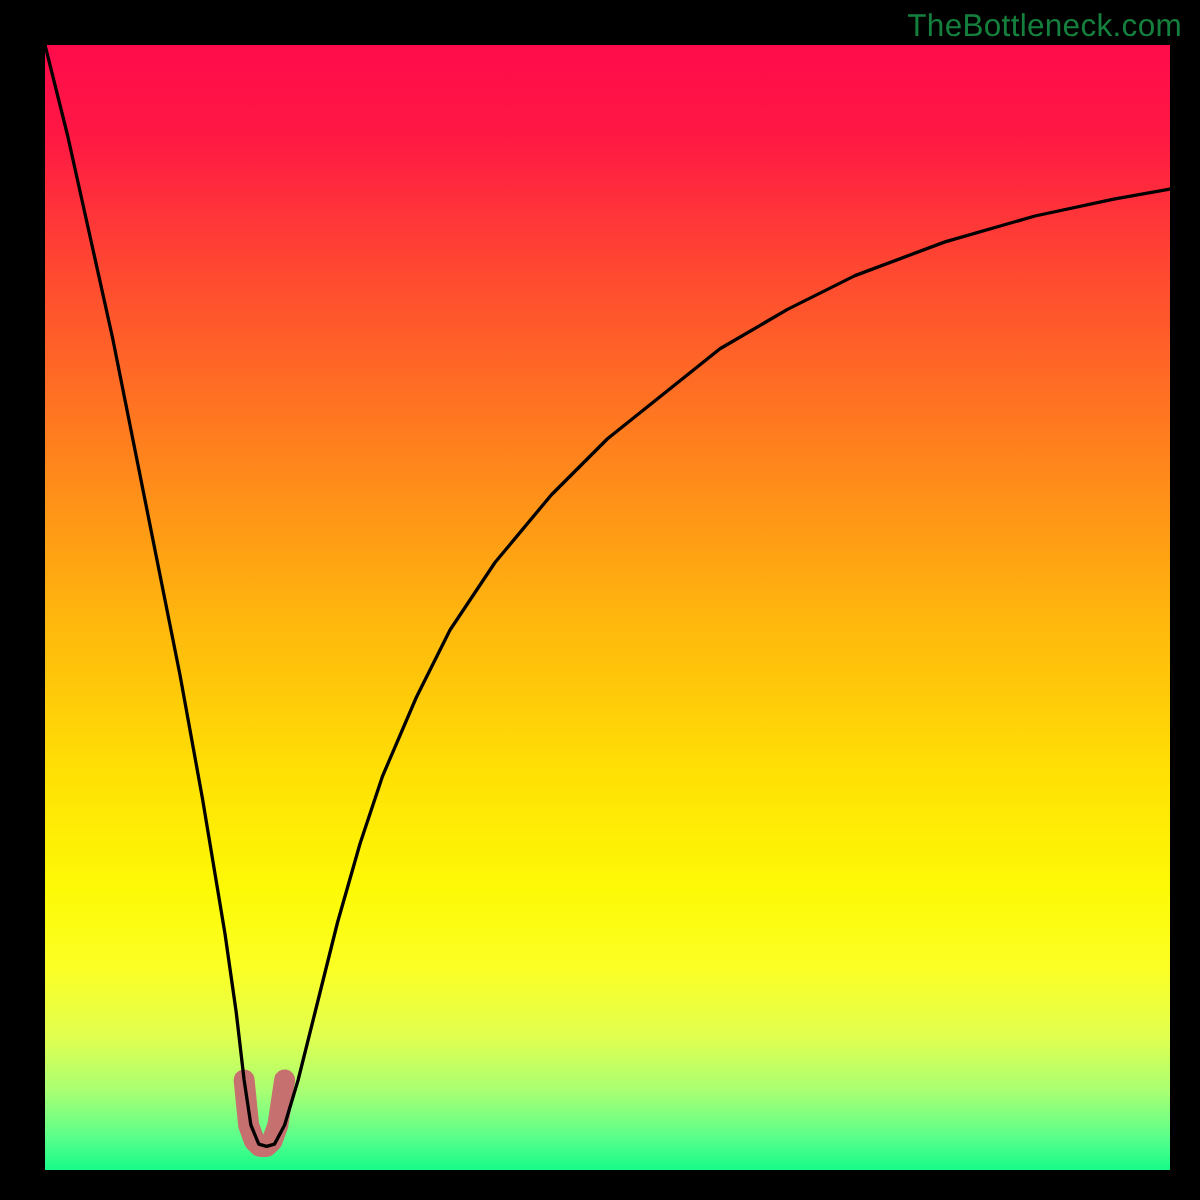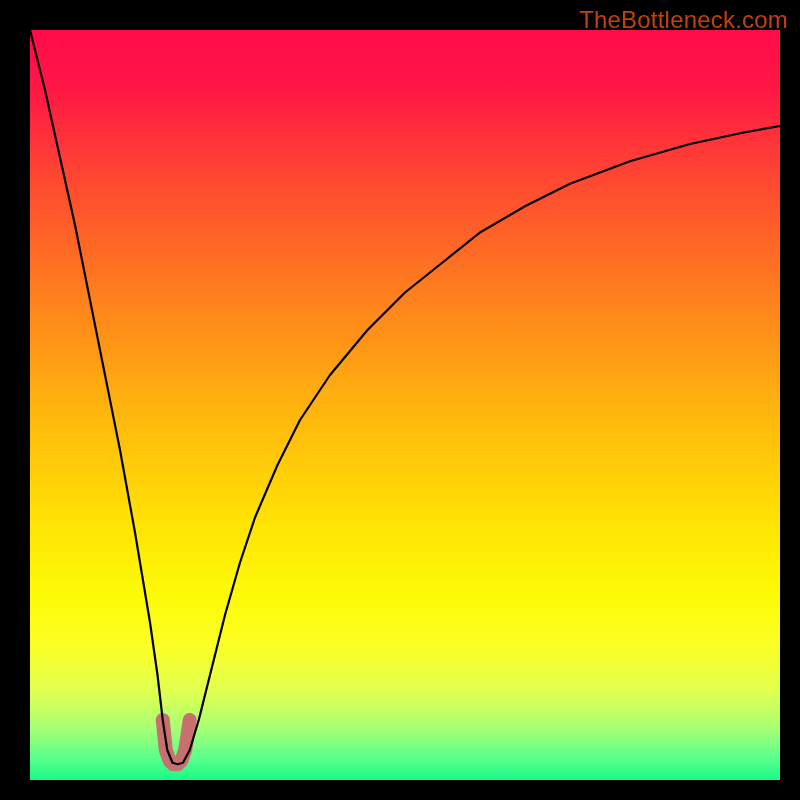--- a/index.html
+++ b/index.html
@@ -15,23 +15,23 @@
     position: absolute;
     left: 30px;
     top: 30px;
     width: 750px;
     height: 750px;
   }
   .watermark {
     position: absolute;
     top: 6px;
     right: 12px;
-    font-size: 24px;
+    font-size: 21px;
     font-weight: 500;
-    color: #c2410c;
+    color: #15803d;
     letter-spacing: 0.2px;
     z-index: 10;
   }
   svg { display: block; }
 </style>
 </head>
 <body>
 
 <div class="watermark">TheBottleneck.com</div>
 

